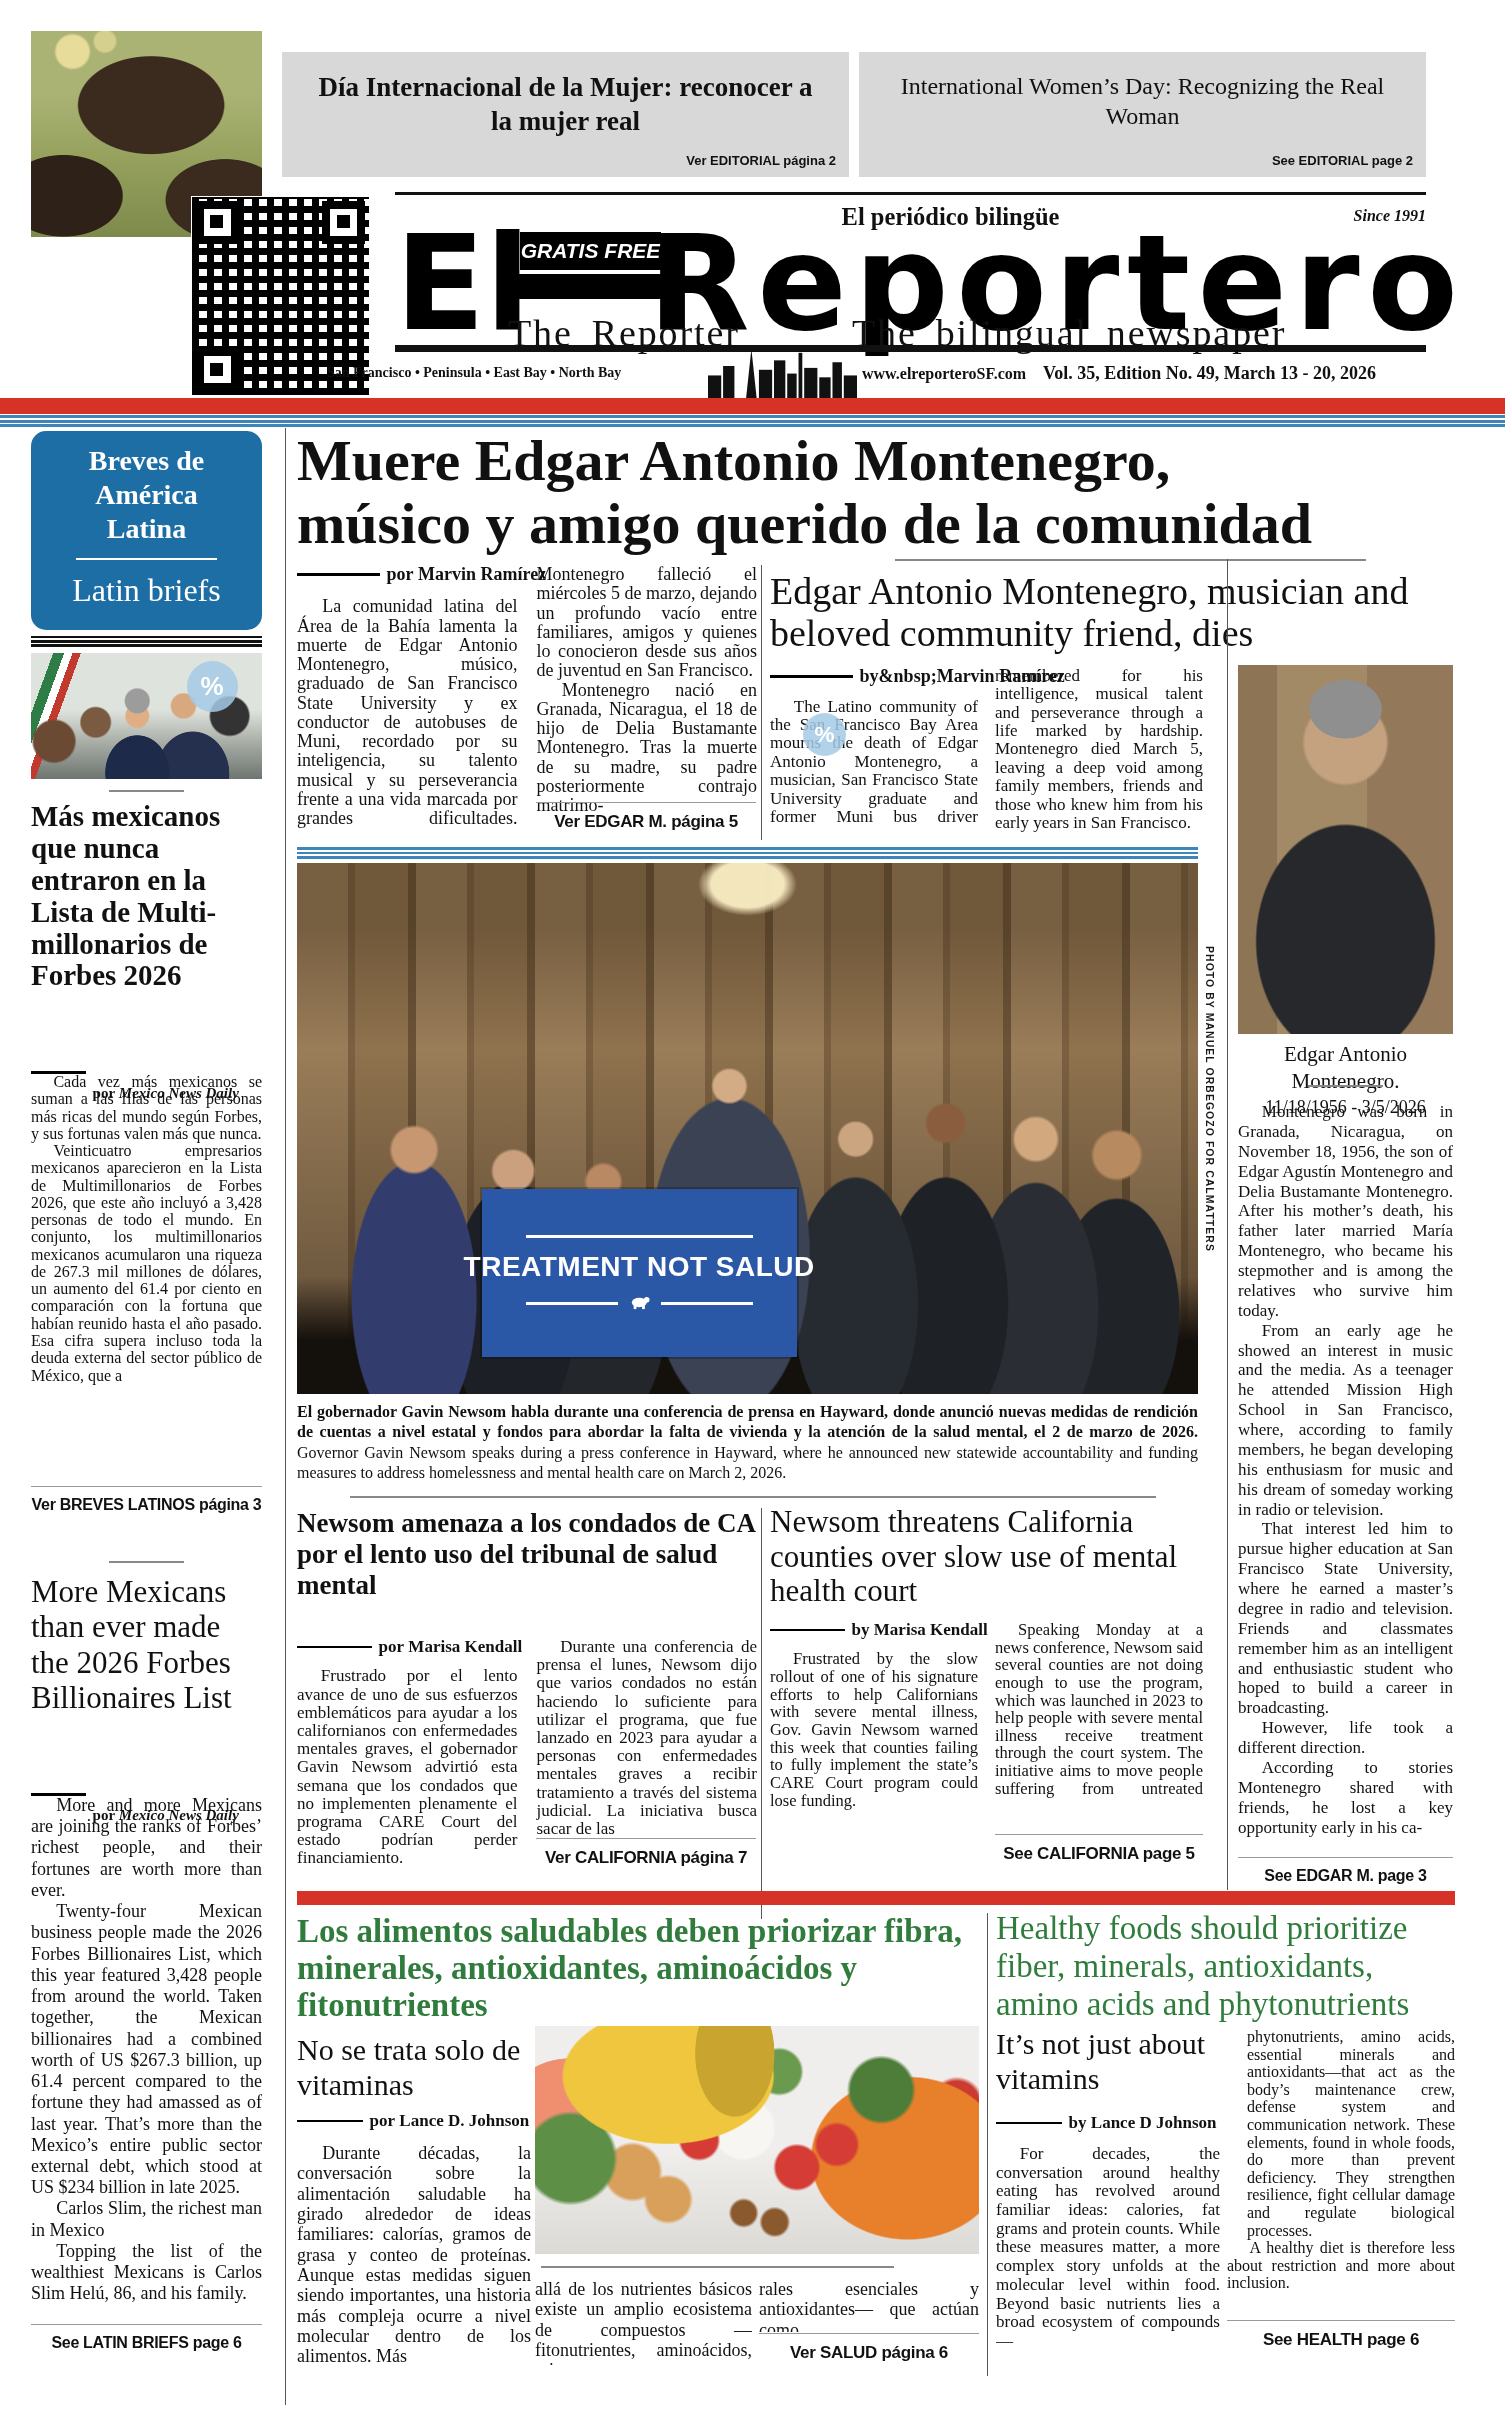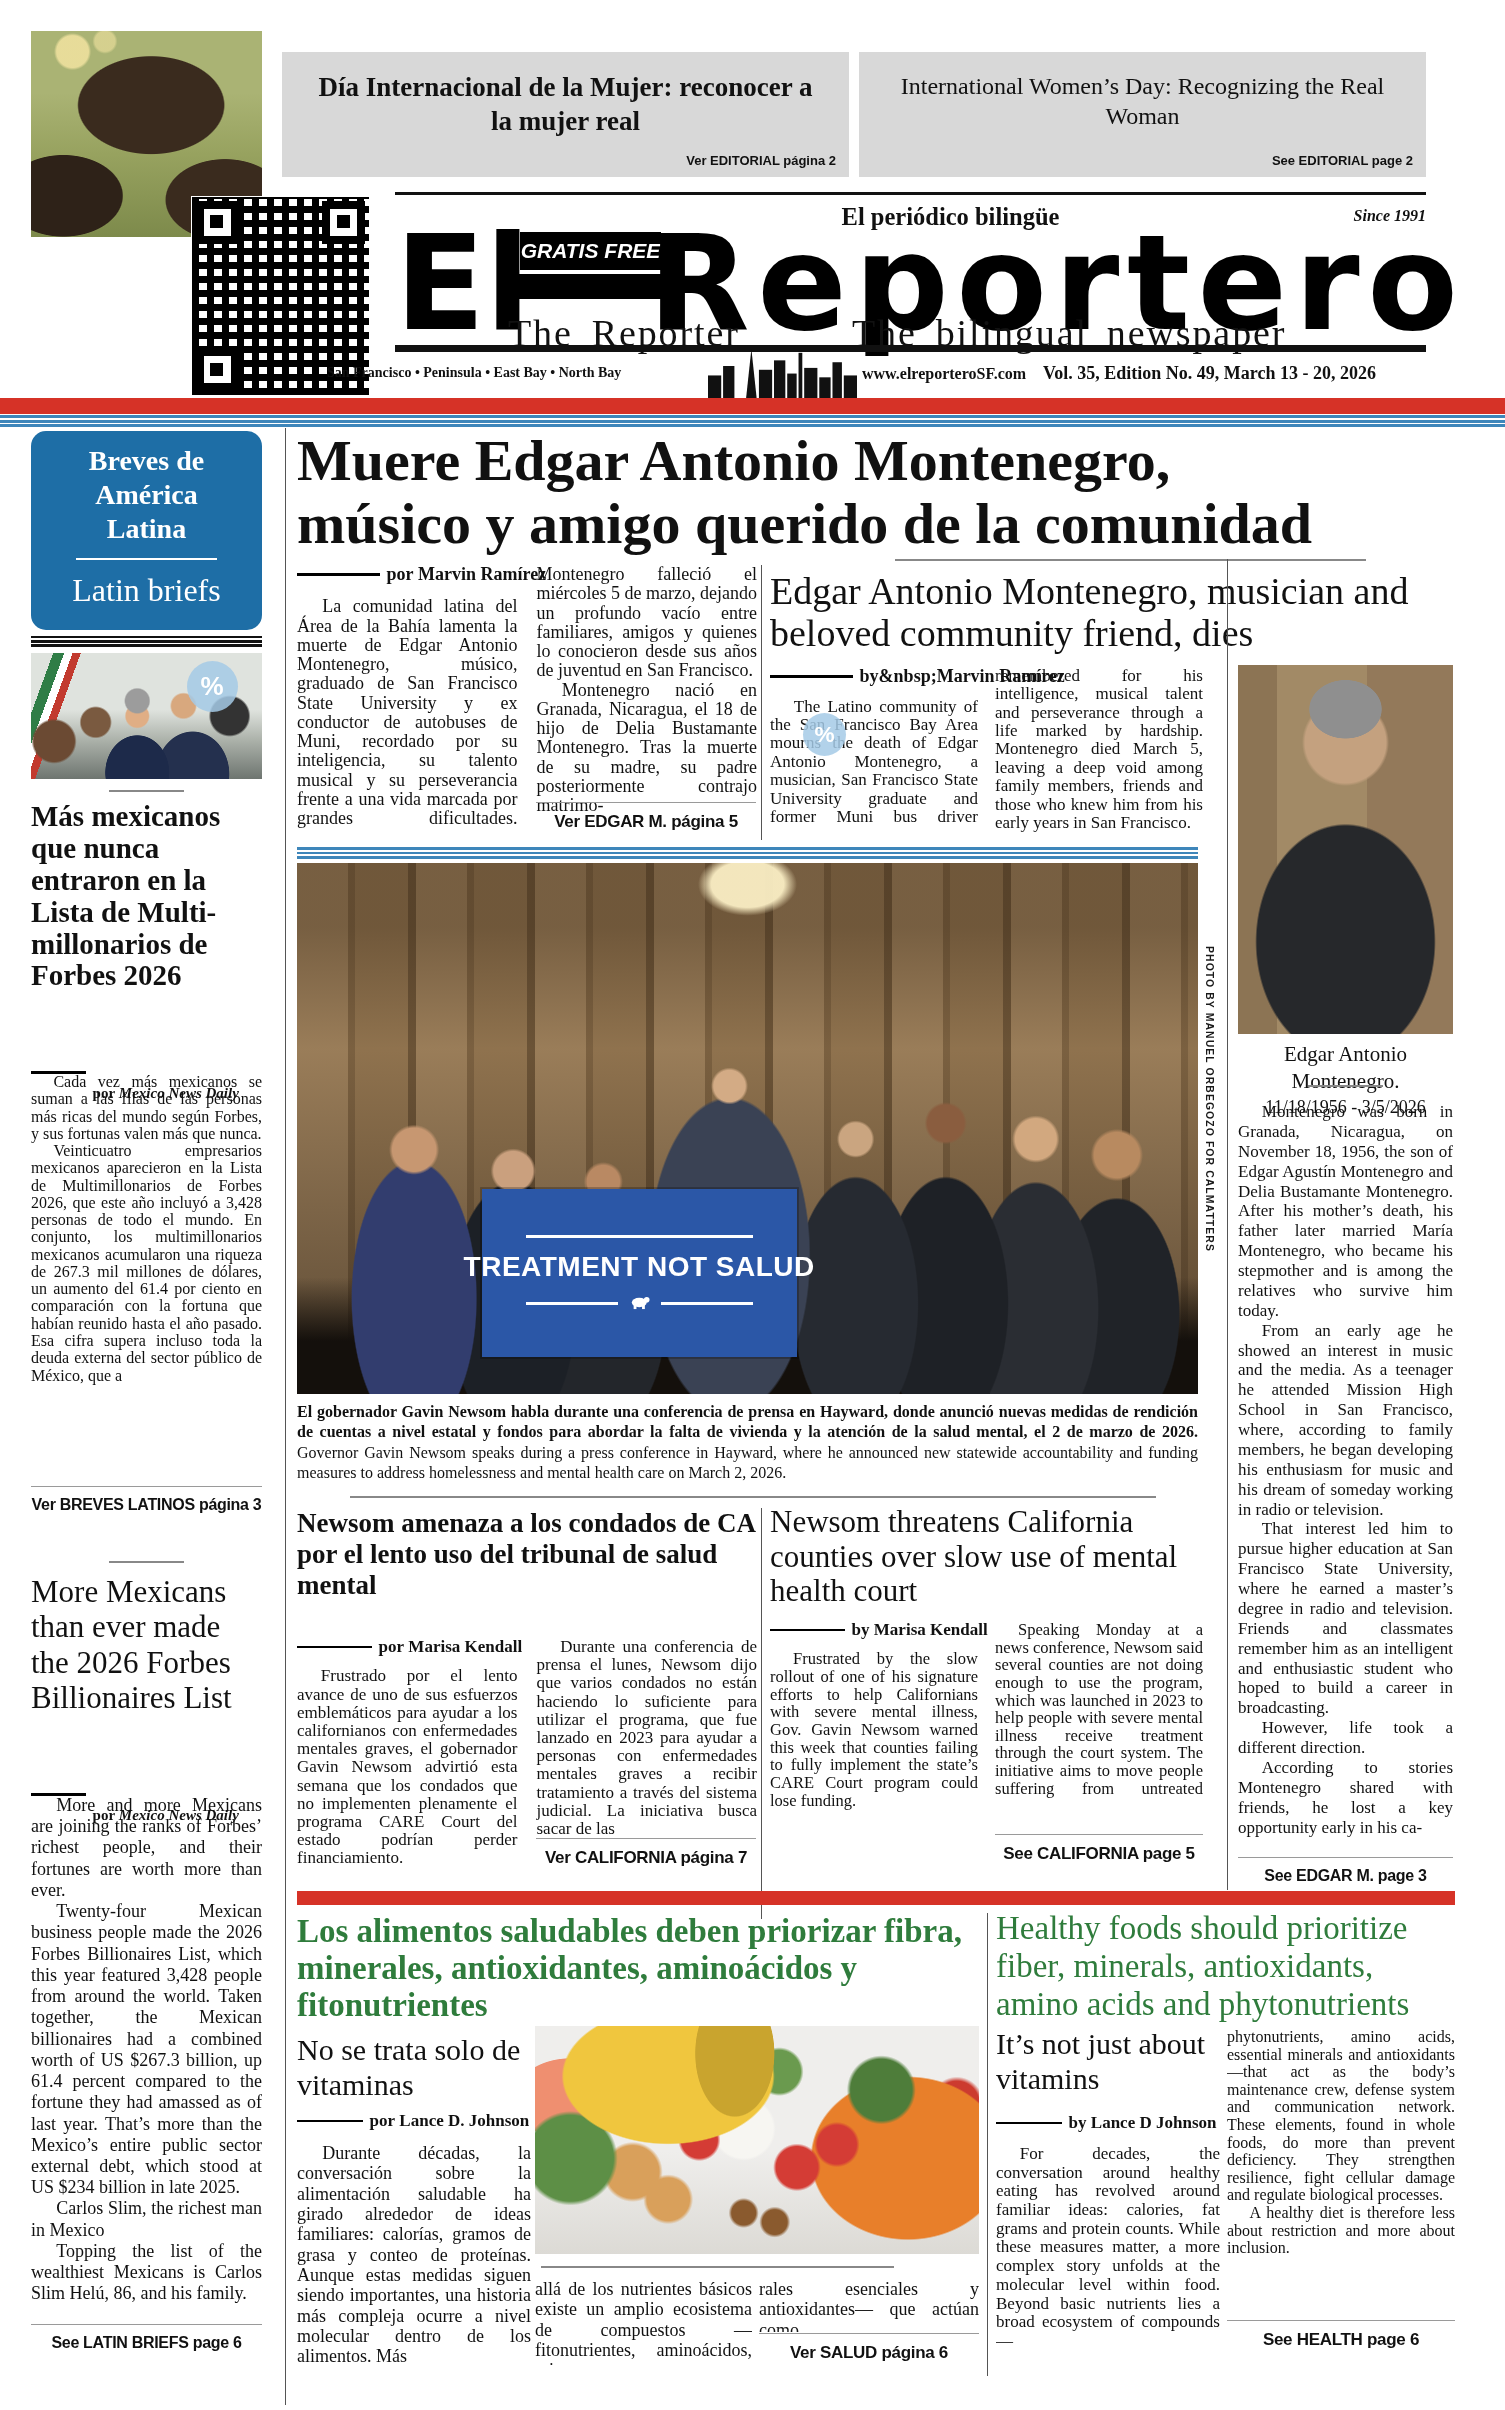--- a/index.html
+++ b/index.html
@@ -371,19 +371,19 @@
 
   <div class="abs green-head-en" style="left:996px;top:1910px;width:461px;">Healthy foods should prioritize fiber, minerals, antioxidants, amino acids and phytonutrients</div>
   <div class="abs subhead" style="left:996px;top:2026px;width:226px;">It’s not just about vitamins</div>
   <div class="abs byline" style="left:996px;top:2113px;width:226px;font-size:17px;">
     <span class="dash" style="width:66px;"></span><span class="p">by</span>&nbsp;<span class="n">Lance D Johnson</span>
   </div>
   <div class="abs body-txt" style="left:996px;top:2145px;width:224px;height:264px;font-size:17px;line-height:1.1;">
     <p>For decades, the conversation around healthy eating has revolved around familiar ideas: calories, fat grams and protein counts. While these measures matter, a more complex story unfolds at the molecular level within food. Beyond basic nutrients lies a broad ecosystem of compounds—</p>
   </div>
   <div class="abs body-txt" style="left:1227px;top:2028px;width:228px;height:282px;font-size:16px;line-height:1.1;">
-    <p style="text-indent:0;">phytonutrients, amino acids, essential minerals and antioxidants—that act as the body’s maintenance crew, defense system and communication network. These elements, found in whole foods, do more than prevent deficiency. They strengthen resilience, fight cellular damage and regulate biological processes.</p>
+    <p style="text-indent:0;margin-left:20px;">phytonutrients, amino acids, essential minerals and antioxidants—that act as the body’s maintenance crew, defense system and communication network. These elements, found in whole foods, do more than prevent deficiency. They strengthen resilience, fight cellular damage and regulate biological processes.</p>
     <p>A healthy diet is therefore less about restriction and more about inclusion.</p>
   </div>
   <div class="abs jump" style="left:1227px;top:2320px;width:228px;font-size:17px;">See HEALTH page 6</div>
 
 </div>
 
 
 </body></html>

